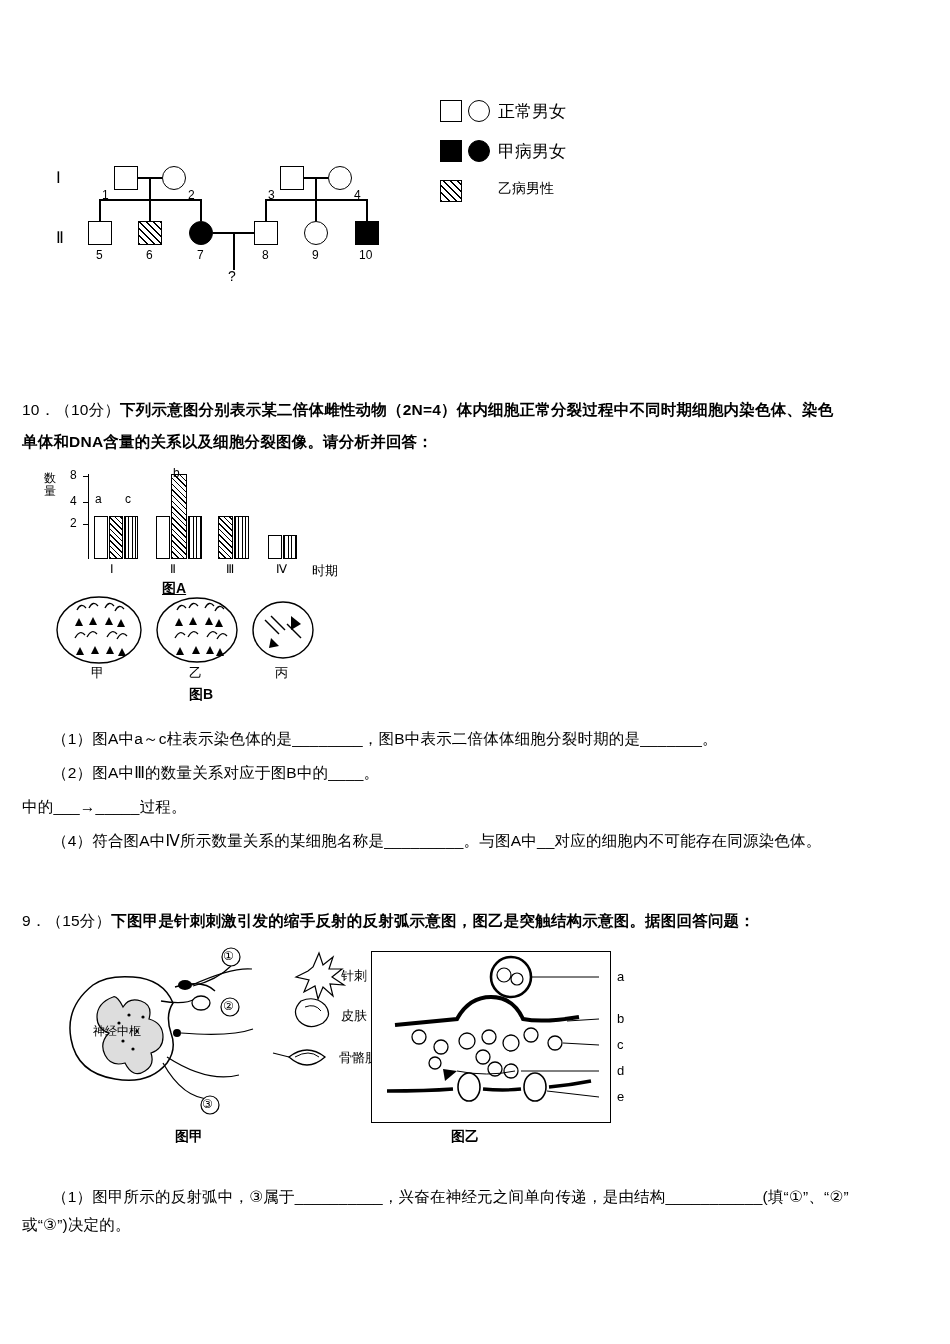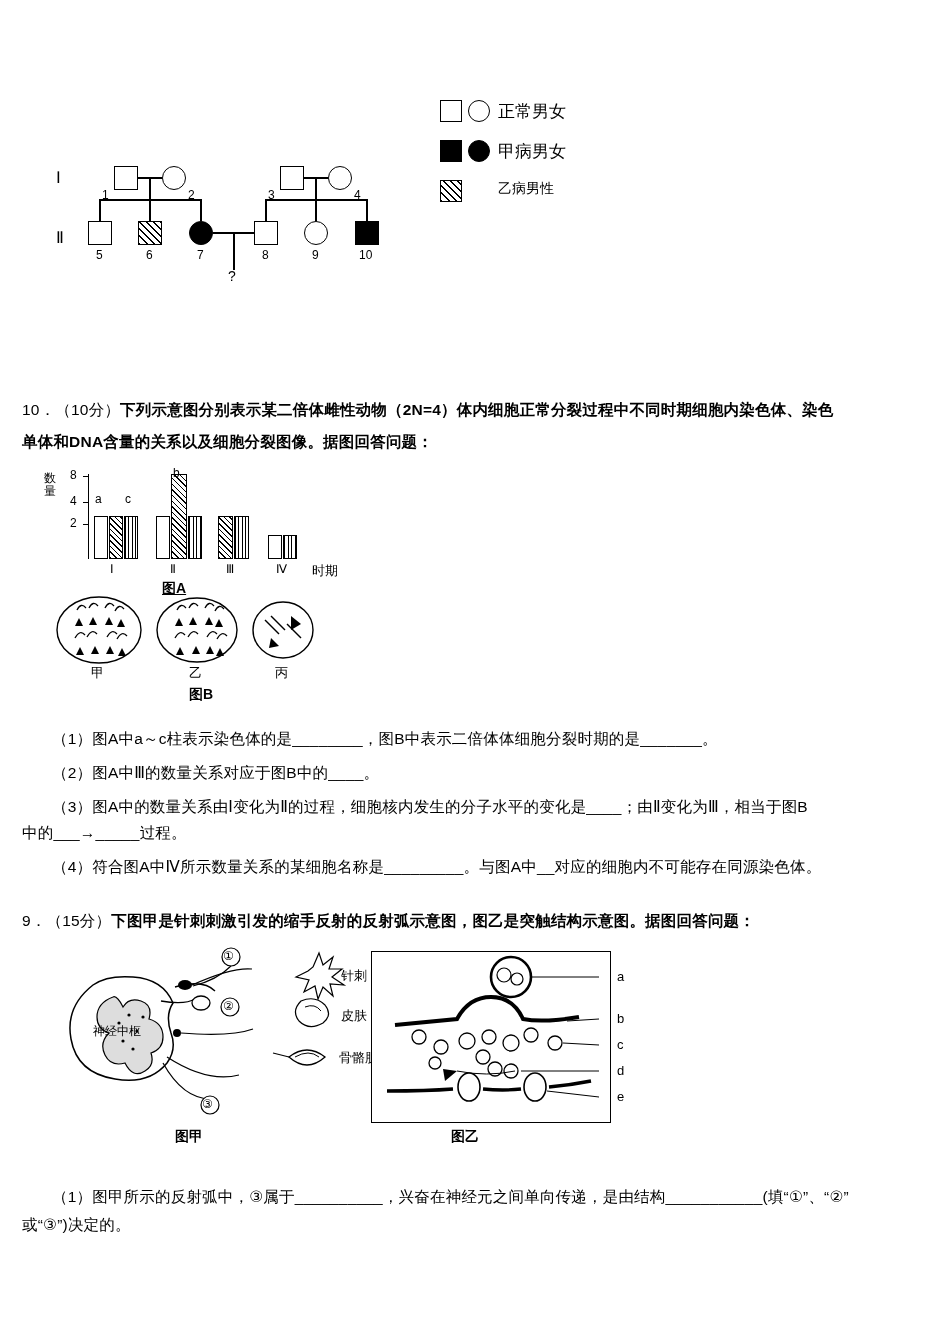--- a/index.html
+++ b/index.html
@@ -136,21 +136,21 @@
 
     <div class="sq hatch" style="position:absolute;left:0px;top:84px;width:22px;height:22px;"></div>
     <div style="position:absolute;left:58px;top:84px;font-size:14px;">乙病男性</div>
   </div>
 
 
   <div style="position:absolute;left:22px;top:398px;width:910px;">
     <div class="q-line" style="margin-bottom:8px;">
       <span>10．</span><span>（10分）</span><span class="bold">下列示意图分别表示某二倍体雌性动物（2N=4）体内细胞正常分裂过程中不同时期细胞内染色体、染色</span>
     </div>
-    <div class="q-line bold" style="margin-left:0px;">单体和DNA含量的关系以及细胞分裂图像。据图回答问题：</div>
+    <div class="q-line bold" style="margin-left:0px;">单体和DNA含量的关系以及细胞分裂图像。请分析并回答：</div>
   </div>
 
   <div class="fig-chart">
 
     <div style="position:absolute;left:4px;top:2px;font-size:12px;line-height:13px;width:14px;">数<br>量</div>
 
     <div class="ln" style="left:48px;top:4px;width:1.4px;height:86px;"></div>
     <div class="ln" style="left:48px;top:89px;width:250px;height:1.4px;"></div>
 
     <div class="lbl-sm" style="left:30px;top:-2px;">8</div>
@@ -248,21 +248,20 @@
     </svg>
     <div class="lbl" style="left:36px;top:74px;">甲</div>
     <div class="lbl" style="left:134px;top:74px;">乙</div>
     <div class="lbl" style="left:220px;top:74px;">丙</div>
     <div class="cap" style="left:134px;top:96px;">图B</div>
   </div>
 
   <div style="position:absolute;left:52px;top:727px;width:880px;">
     <div class="q-line" style="margin-bottom:10px;">（1）图A中a～c柱表示染色体的是________，图B中表示二倍体体细胞分裂时期的是_______。</div>
     <div class="q-line" style="margin-bottom:10px;">（2）图A中Ⅲ的数量关系对应于图B中的____。</div>
-    <div class="q-line" style="margin-bottom:2px;">（3）图A中的数量关系由Ⅰ变化为Ⅱ的过程，细胞核内发生的分子水平的变化是____；由Ⅱ变化为Ⅲ，相当于图B</div>
     <div class="q-line" style="margin-left:-30px;margin-bottom:10px;">中的___→_____过程。</div>
     <div class="q-line" style="margin-bottom:10px;">（4）符合图A中Ⅳ所示数量关系的某细胞名称是_________。与图A中__对应的细胞内不可能存在同源染色体。</div>
   </div>
 
   <div style="position:absolute;left:22px;top:909px;width:920px;">
     <div class="q-line">
       <span>9．</span><span>（15分）</span><span class="bold">下图甲是针刺刺激引发的缩手反射的反射弧示意图，图乙是突触结构示意图。据图回答问题：</span>
     </div>
   </div>
 

